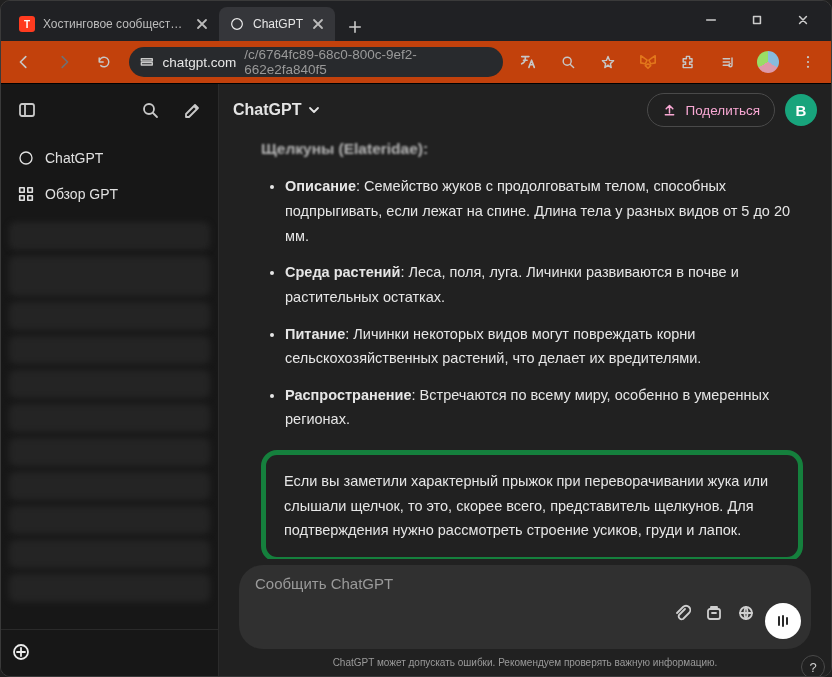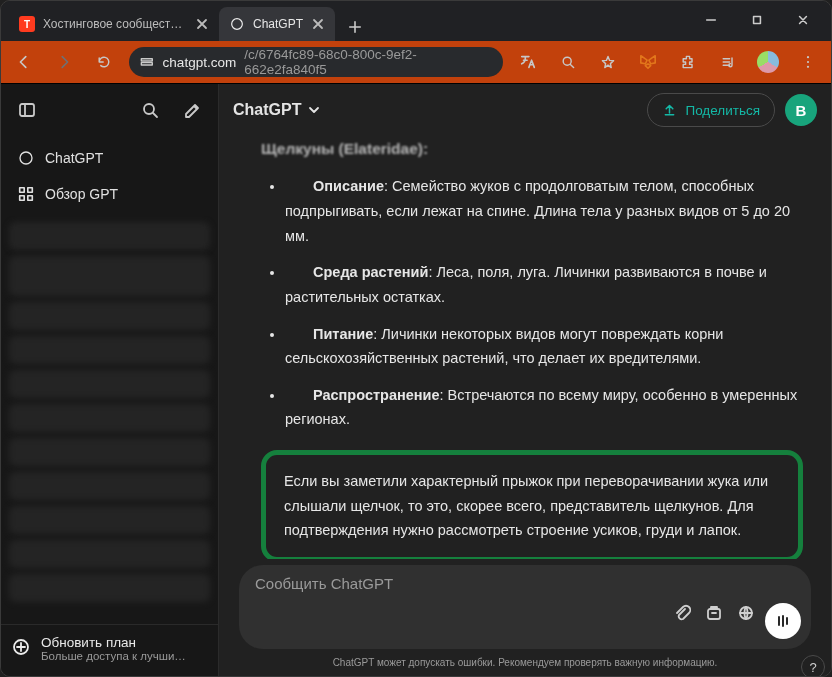--- a/index.html
+++ b/index.html
@@ -95,30 +95,30 @@
   .sb-bottom .ub-title { font-size:13.5px;color:#e9e9e9; }
   .sb-bottom .ub-sub { font-size:11.5px;color:#9a9a9a;white-space:nowrap;overflow:hidden;text-overflow:ellipsis;max-width:150px; }
 
   
   .main { flex:1; display:flex; flex-direction:column; min-width:0; }
   .topbar { height:52px; display:flex; align-items:center; gap:10px; padding:0 14px; }
   .model { font-size:16px; font-weight:600; color:#e4e4e4; display:flex; align-items:center; gap:6px; }
   .topbar .spacer { flex:1; }
   .share-btn {
     height:34px; border:1px solid #4a4a4a; border-radius:18px; background:transparent;
-    color:#14b8a6; font-size:13.5px; padding:0 14px; display:flex; align-items:center; gap:8px;
+    color:#f9a8d4; font-size:13.5px; padding:0 14px; display:flex; align-items:center; gap:8px;
   }
   .user-badge { width:32px;height:32px;border-radius:50%;background:#18a47c;color:#fff;display:flex;align-items:center;justify-content:center;font-weight:600;font-size:15px; }
 
   .chat-scroll { flex:1; overflow:auto; padding:0 28px 0 42px; }
   .msg { color:#e6e6e6; font-size:14.5px; line-height:1.7; max-width:560px; }
   .msg h3 { font-weight:700; font-size:15.5px; margin-bottom:4px; filter:blur(1px); opacity:.75; }
   .msg ul { list-style:disc; padding-left:24px; }
   .msg li { margin:12px 0; }
-  .msg b { font-weight:700;margin-left:28px; }
+  .msg b { font-weight:700; }
 
   .callout {
     margin-top:18px;
     border:5px solid #15803d;
     border-radius:16px;
     padding:14px 18px;
     max-width:560px;
   }
 
   .composer-wrap { padding:6px 20px 4px 20px; position:relative; }
@@ -327,24 +327,20 @@
       <div class="hist-item"></div>
       <div class="hist-item"></div>
       <div class="hist-item"></div>
     </div>
 
     <div class="sb-bottom">
       <svg viewBox="0 0 20 20" width="20" style="flex:0 0 20px;margin-top:2px">
           <circle cx="10" cy="10" r="7"></circle>
           <path d="M10 6v8M6 10h8"></path>
         </svg>
-      <div>
-        <div class="ub-title">Обновить план</div>
-        <div class="ub-sub">Больше доступа к лучшим...</div>
-      </div>
     </div>
   </div>
 
   <div class="main">
     <div class="topbar">
       <div class="model">
         <span>ChatGPT</span>
         <svg viewBox="0 0 14 14" width="14">
             <path d="M3 5l4 4 4-4"></path>
           </svg>

